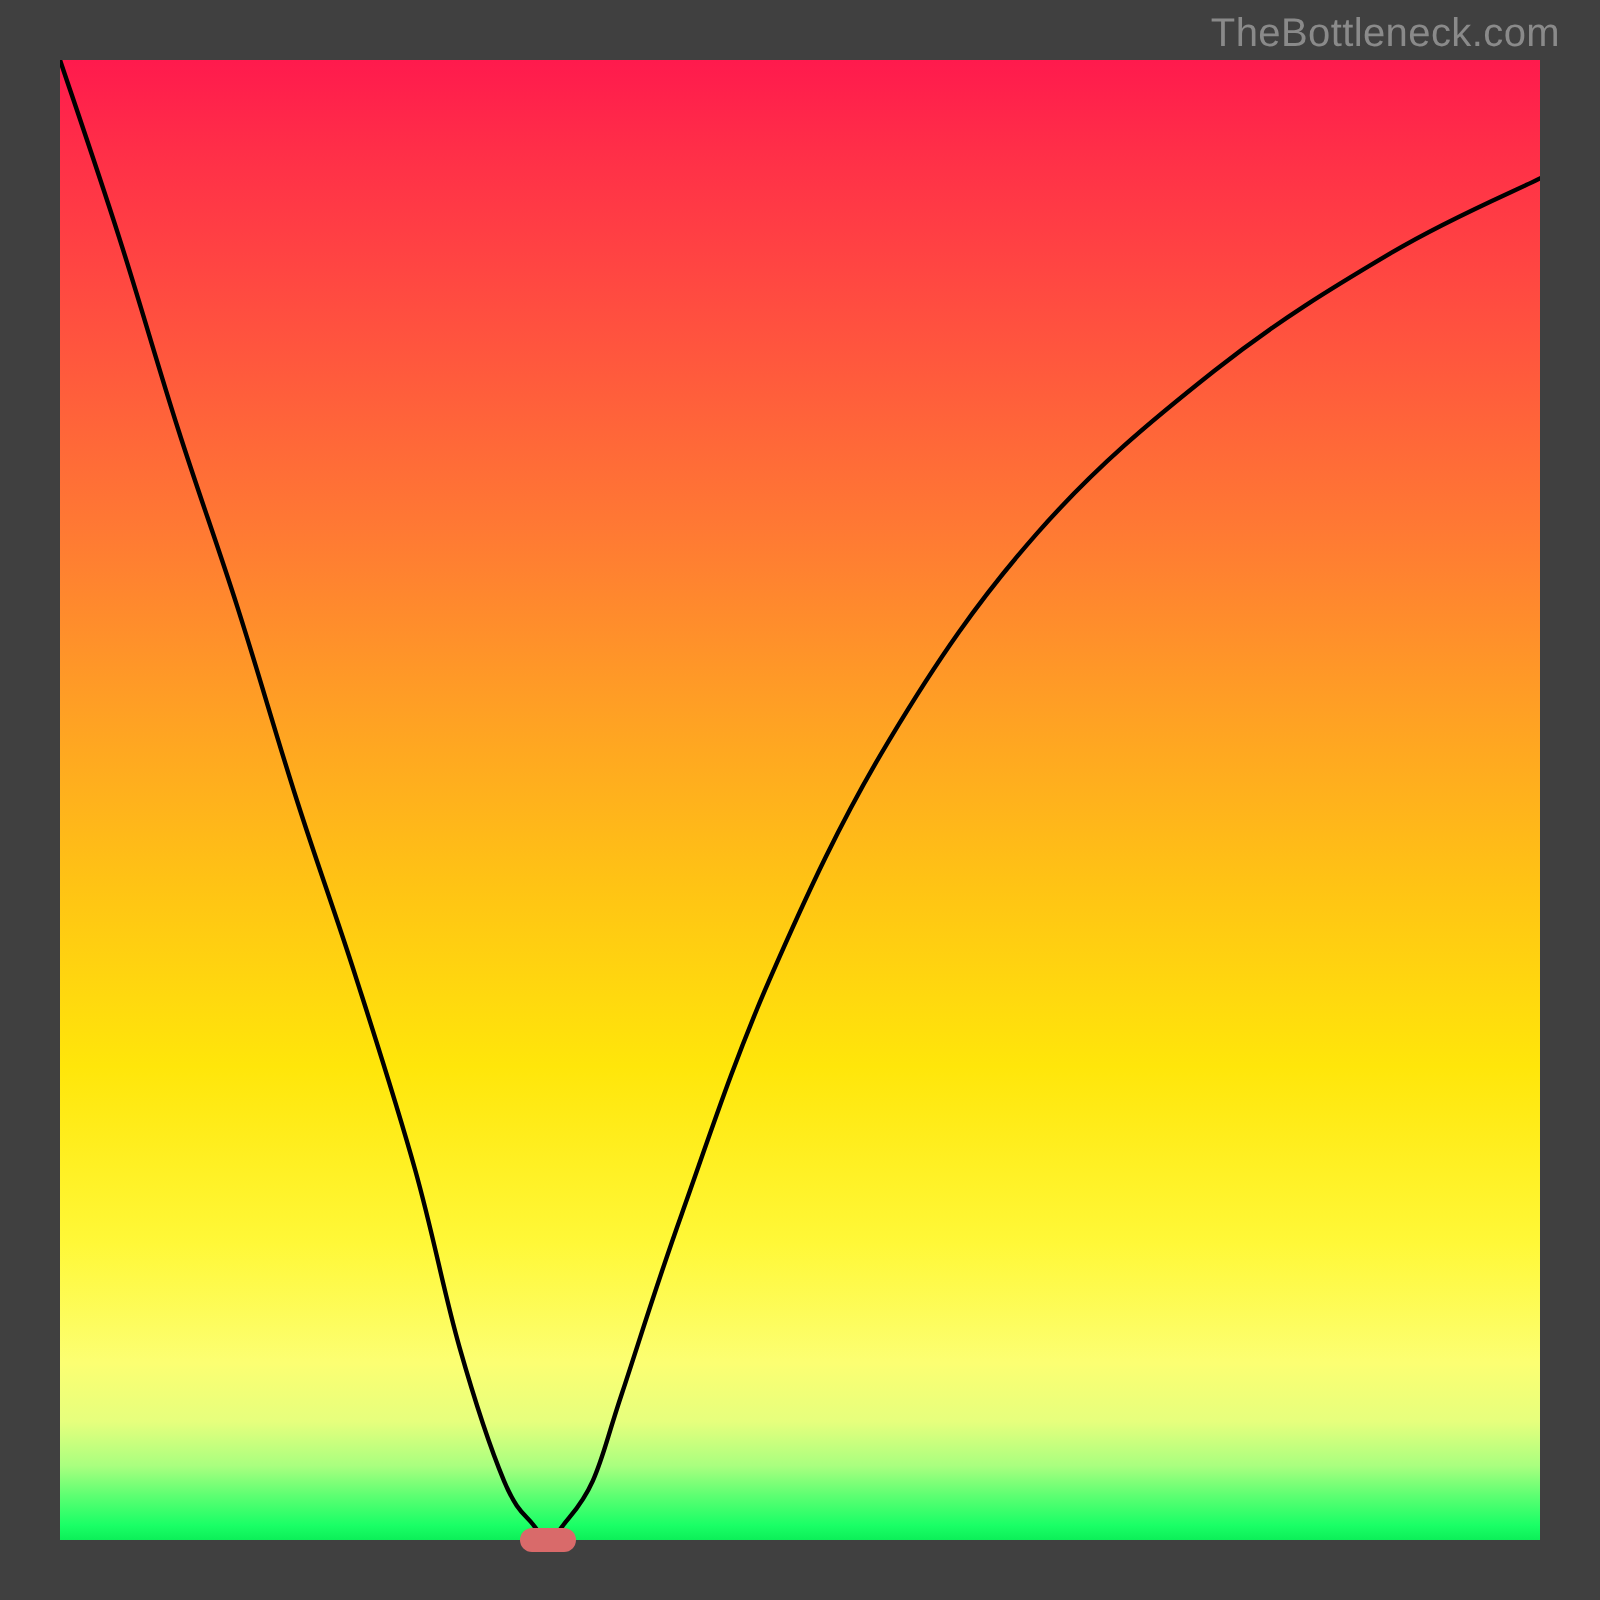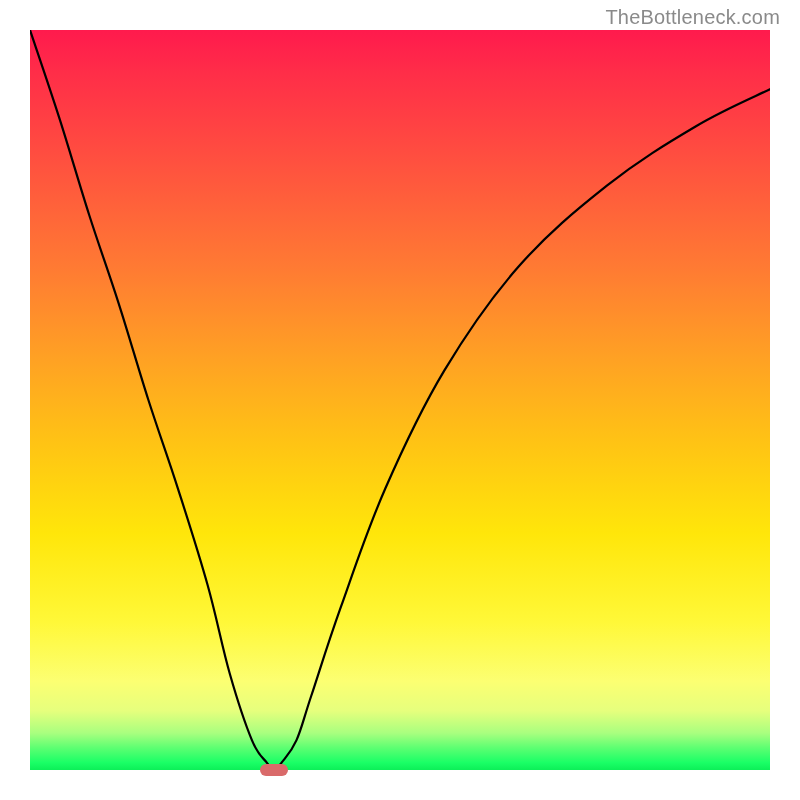--- a/index.html
+++ b/index.html
@@ -8,21 +8,21 @@
     width: 800px;
     height: 800px;
     overflow: hidden;
     background: #000;
     font-family: Arial, Helvetica, sans-serif;
   }
   .frame {
     position: relative;
     width: 800px;
     height: 800px;
-    background: #ffffff;
+    background: #404040;
   }
   .plot {
     position: absolute;
     left: 30px;
     top: 30px;
     width: 740px;
     height: 740px;
     background: linear-gradient(
       to bottom,
       #ff1a4d 0%,

